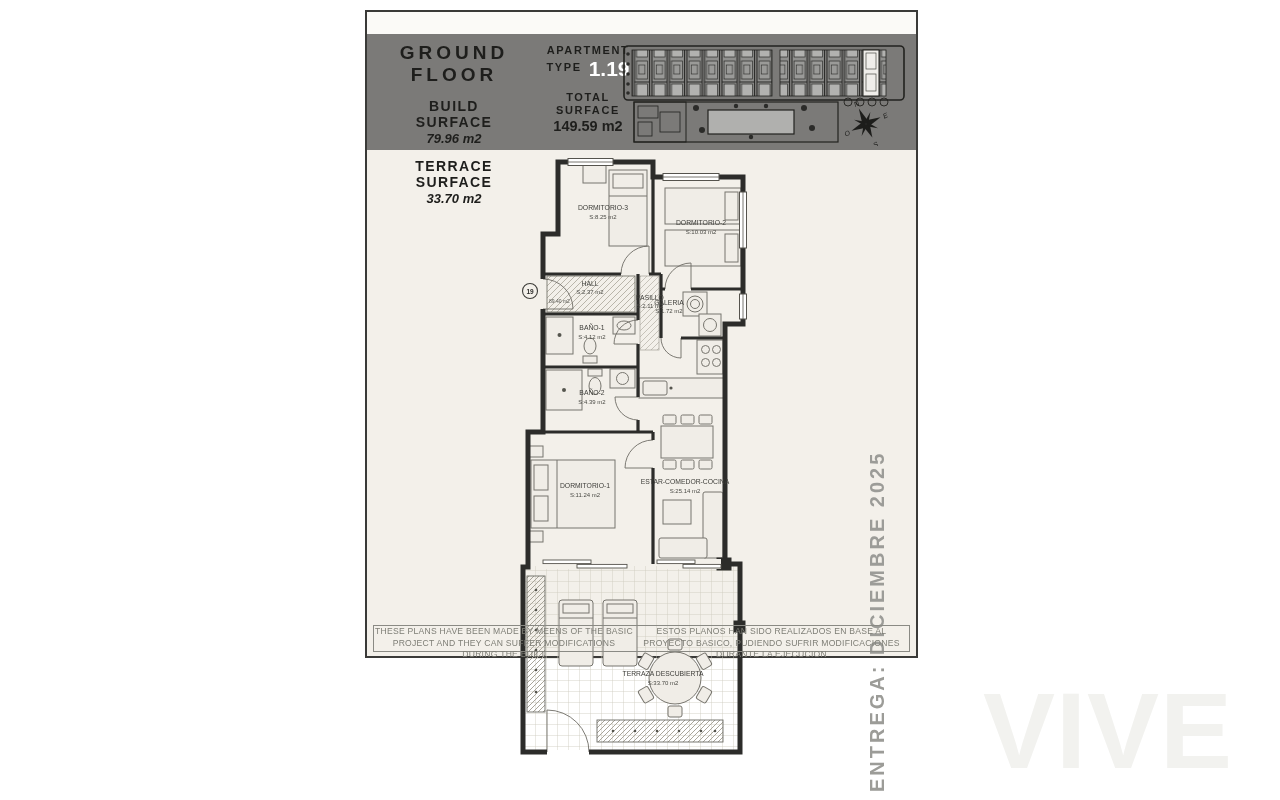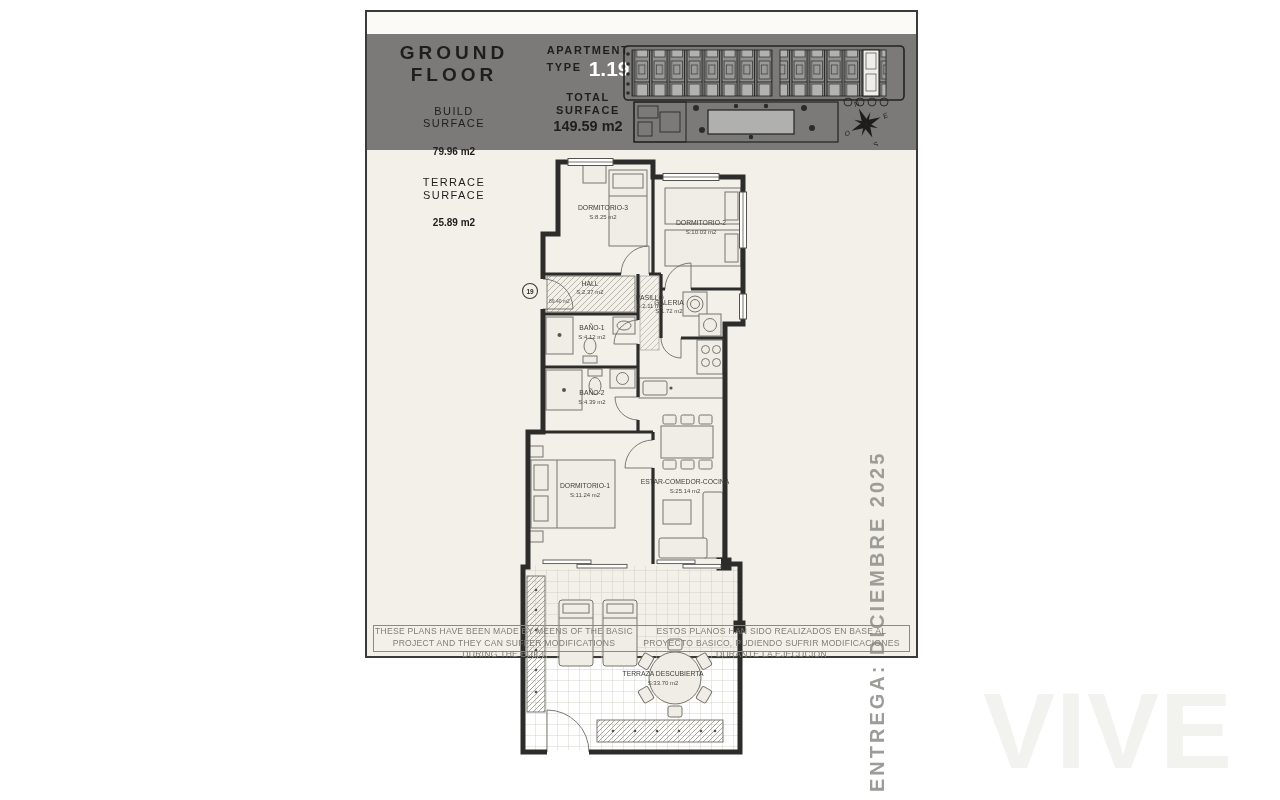--- a/index.html
+++ b/index.html
@@ -8,22 +8,22 @@
     background:#ffffff;font-family:"Liberation Sans",sans-serif;
   }
   .sheet{
     position:absolute;left:365px;top:10px;width:553px;height:648px;
     background:#f3f0ea;border:2px solid #3a3a38;box-sizing:border-box;padding-left:46px;
   }
   .sheet-top{position:absolute;top:0;left:0;right:0;height:22px;background:#fbfaf7;}
   .band{position:absolute;top:22px;left:0;right:0;height:116px;background:#7b7a78;}
   .h-left{position:absolute;left:14px;top:8px;width:146px;text-align:center;color:#1e1e1c;}
   .h-title{font-size:19px;font-weight:bold;letter-spacing:4px;line-height:1.15;}
-  .surf-label{font-size:11px;font-weight:normal;letter-spacing:1.4px;line-height:1.15;margin-top:19px;}
-  .surf-val{font-size:10px;font-weight:bold;margin-top:16px;}
+  .surf-label{font-size:14px;font-weight:bold;letter-spacing:1.4px;line-height:1.15;margin-top:12px;}
+  .surf-val{font-size:13px;font-weight:bold;margin-top:1px;font-style:italic;}
   .h-mid{position:absolute;left:162px;top:10px;width:118px;text-align:center;color:#1e1e1c;}
   .apt{font-size:11px;font-weight:bold;letter-spacing:1.6px;line-height:1.2;}
   .type-row{display:flex;align-items:flex-start;justify-content:center;gap:7px;margin-top:1px;}
   .type-lbl{font-size:11px;font-weight:bold;letter-spacing:1.6px;margin-top:3px;}
   .type-val{font-size:21px;font-weight:600;color:#ffffff;line-height:1;}
   .tot{margin-top:12px;}
   .tot-label{font-size:11px;font-weight:bold;letter-spacing:1.6px;line-height:1.15;}
   .tot-val{font-size:14.5px;font-weight:bold;margin-top:2px;}
   .site-svg{position:absolute;right:8px;top:4px;}
   .plan-svg{position:absolute;left:146px;top:140px;}
@@ -63,21 +63,21 @@
       </div>
       <div class="surf-label">
         <div>BUILD</div>
         <div>SURFACE</div>
       </div>
       <div class="surf-val">79.96 m2</div>
       <div class="surf-label">
         <div>TERRACE</div>
         <div>SURFACE</div>
       </div>
-      <div class="surf-val">25.89 m2</div>
+      <div class="surf-val">33.70 m2</div>
     </div>
 
     <div class="h-mid">
       <div class="apt">APARTMENT</div>
       <div class="type-row">
         <span class="type-lbl">TYPE</span>
         <span class="type-val">1.19</span>
       </div>
       <div class="tot">
         <div class="tot-label">

